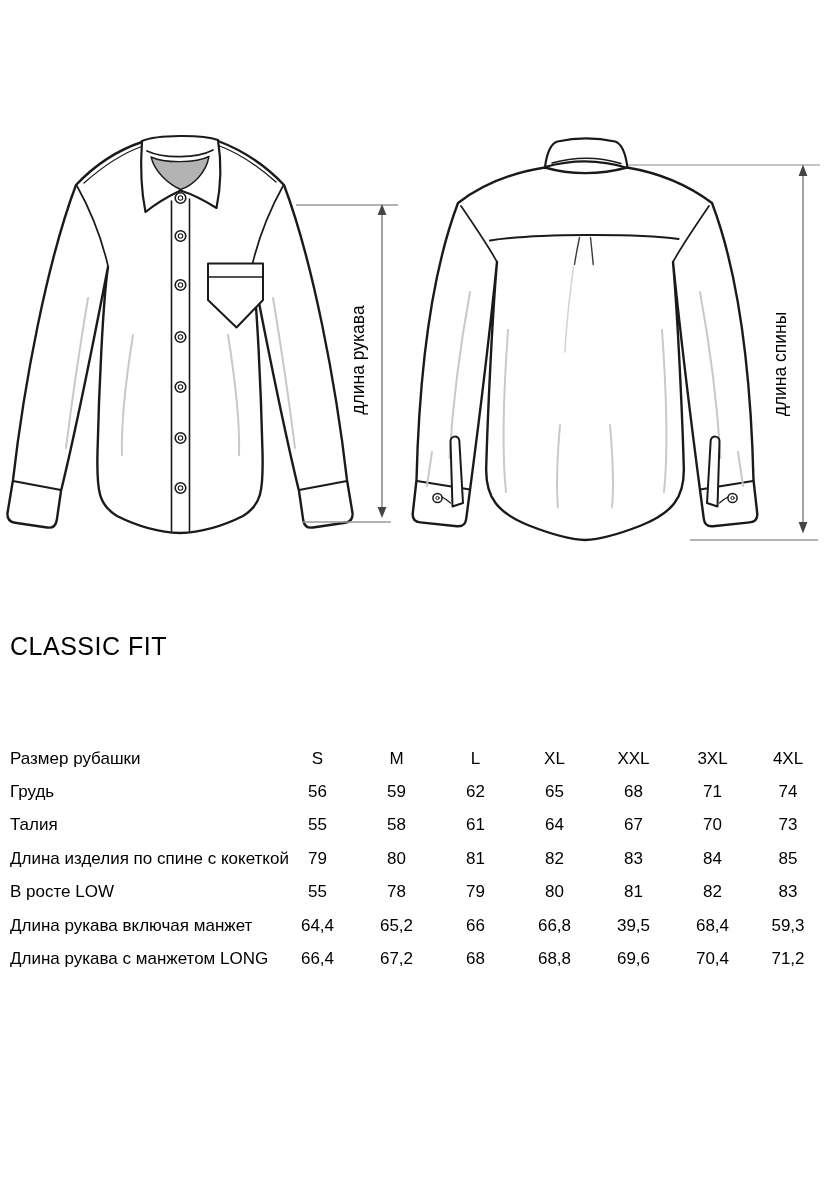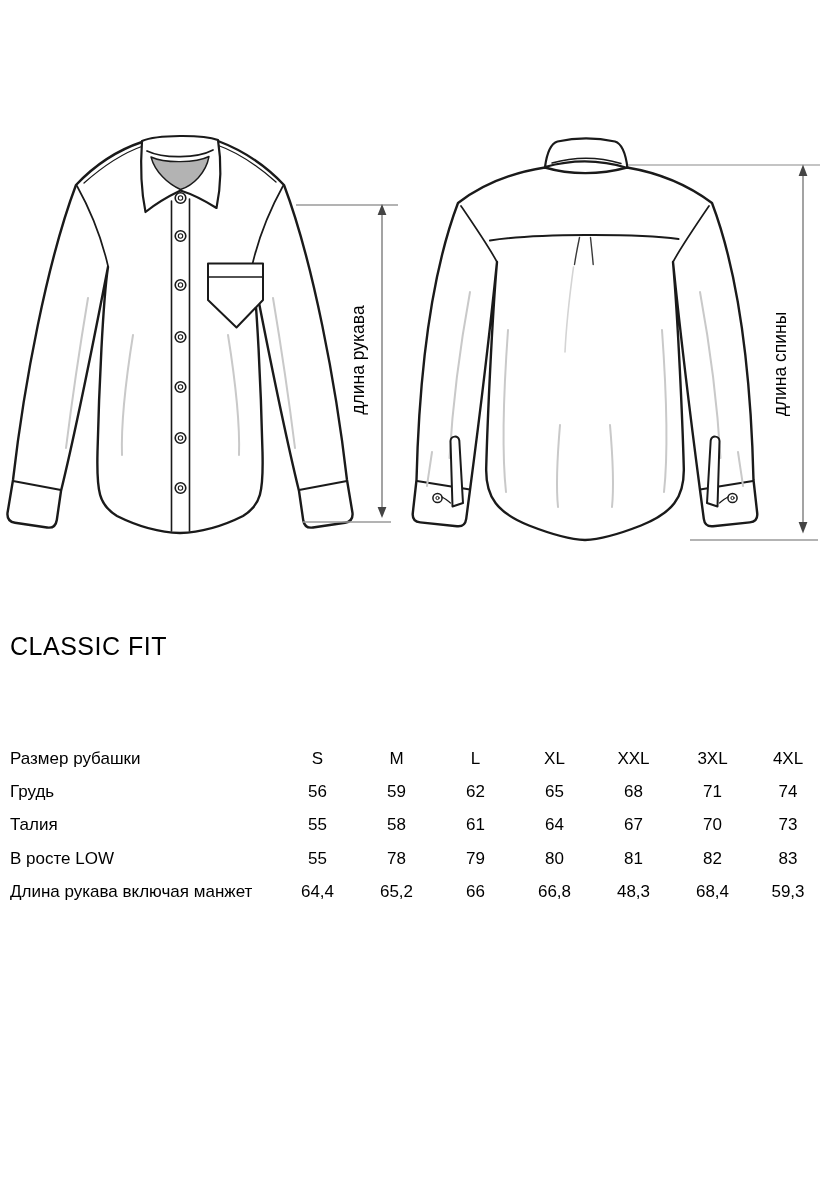--- a/index.html
+++ b/index.html
@@ -237,35 +237,55 @@
         <td class="lbl">Талия</td>
         <td class="val">55</td>
         <td class="val">58</td>
         <td class="val">61</td>
         <td class="val">64</td>
         <td class="val">67</td>
         <td class="val">70</td>
         <td class="val">73</td>
       </tr>
       <tr>
+        <td class="lbl">Длина изделия по спине с кокеткой</td>
+        <td class="val">79</td>
+        <td class="val">80</td>
+        <td class="val">81</td>
+        <td class="val">82</td>
+        <td class="val">83</td>
+        <td class="val">84</td>
+        <td class="val">85</td>
+      </tr>
+      <tr>
         <td class="lbl">В росте LOW</td>
         <td class="val">55</td>
         <td class="val">78</td>
         <td class="val">79</td>
         <td class="val">80</td>
         <td class="val">81</td>
         <td class="val">82</td>
         <td class="val">83</td>
       </tr>
       <tr>
         <td class="lbl">Длина рукава включая манжет</td>
         <td class="val">64,4</td>
         <td class="val">65,2</td>
         <td class="val">66</td>
         <td class="val">66,8</td>
-        <td class="val">48,3</td>
+        <td class="val">39,5</td>
         <td class="val">68,4</td>
         <td class="val">59,3</td>
       </tr>
+      <tr>
+        <td class="lbl">Длина рукава с манжетом LONG</td>
+        <td class="val">66,4</td>
+        <td class="val">67,2</td>
+        <td class="val">68</td>
+        <td class="val">68,8</td>
+        <td class="val">69,6</td>
+        <td class="val">70,4</td>
+        <td class="val">71,2</td>
+      </tr>
     </tbody>
   </table>
 
 </div>
 
 </body></html>

